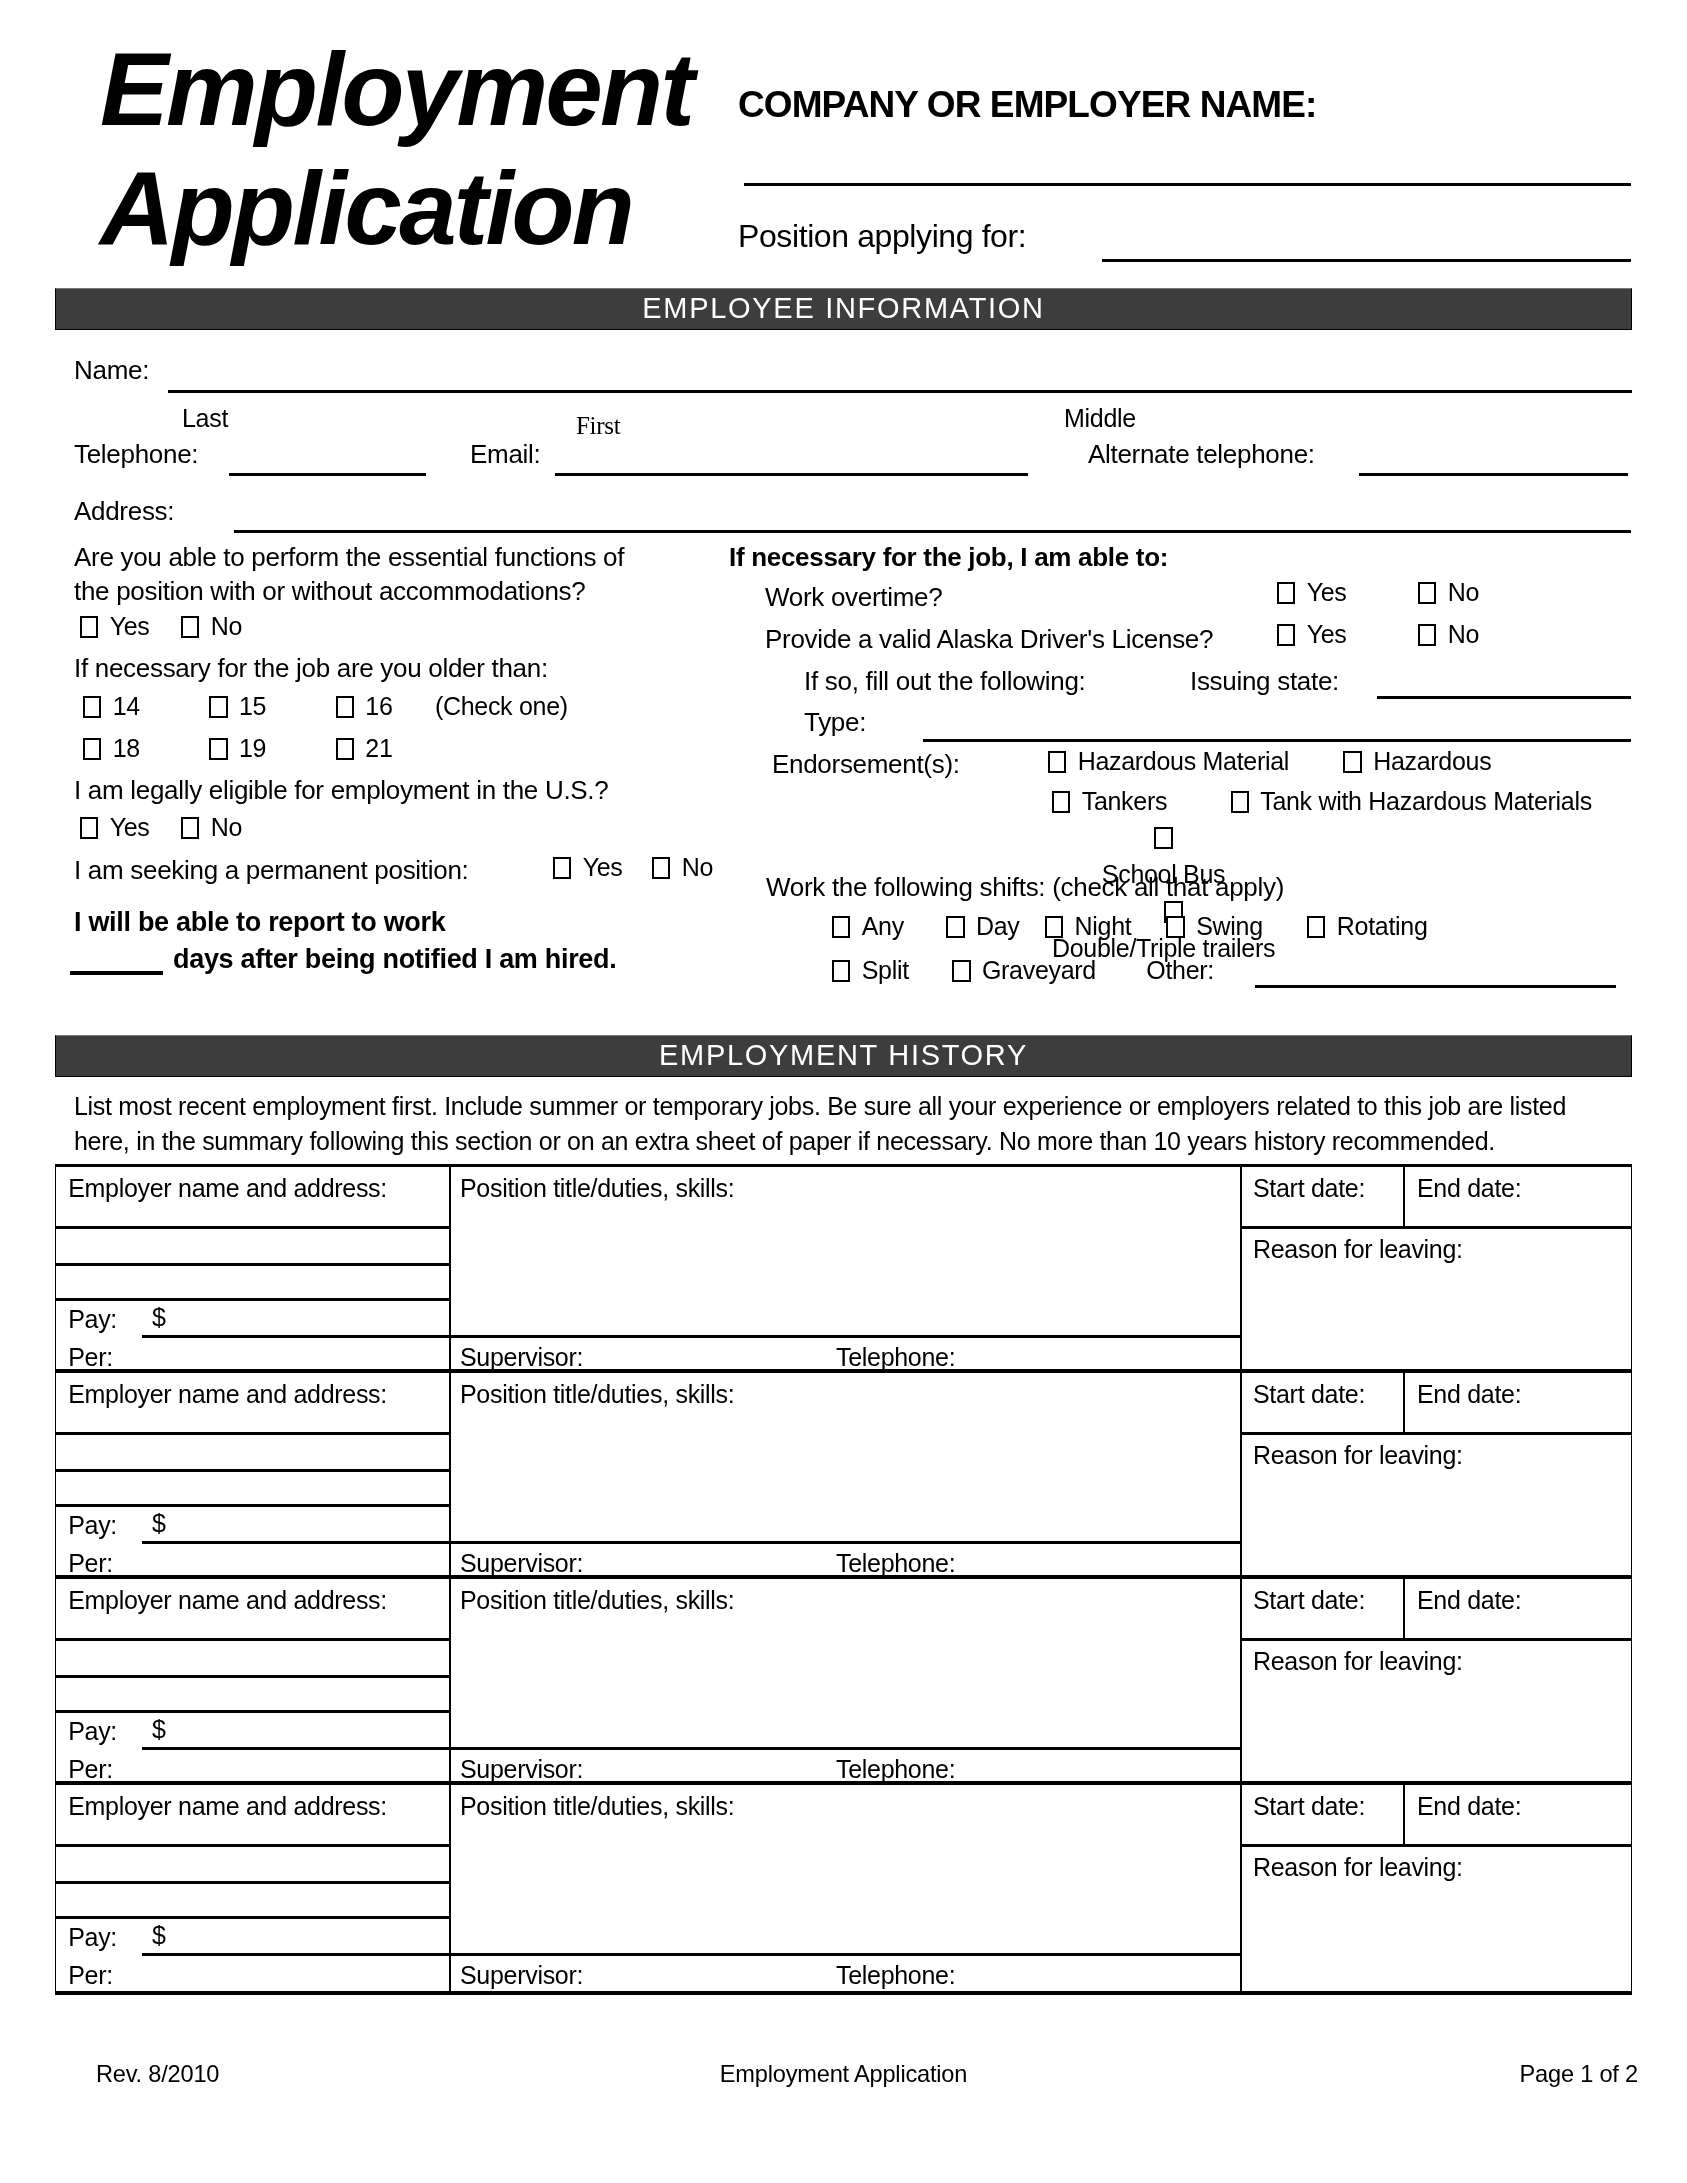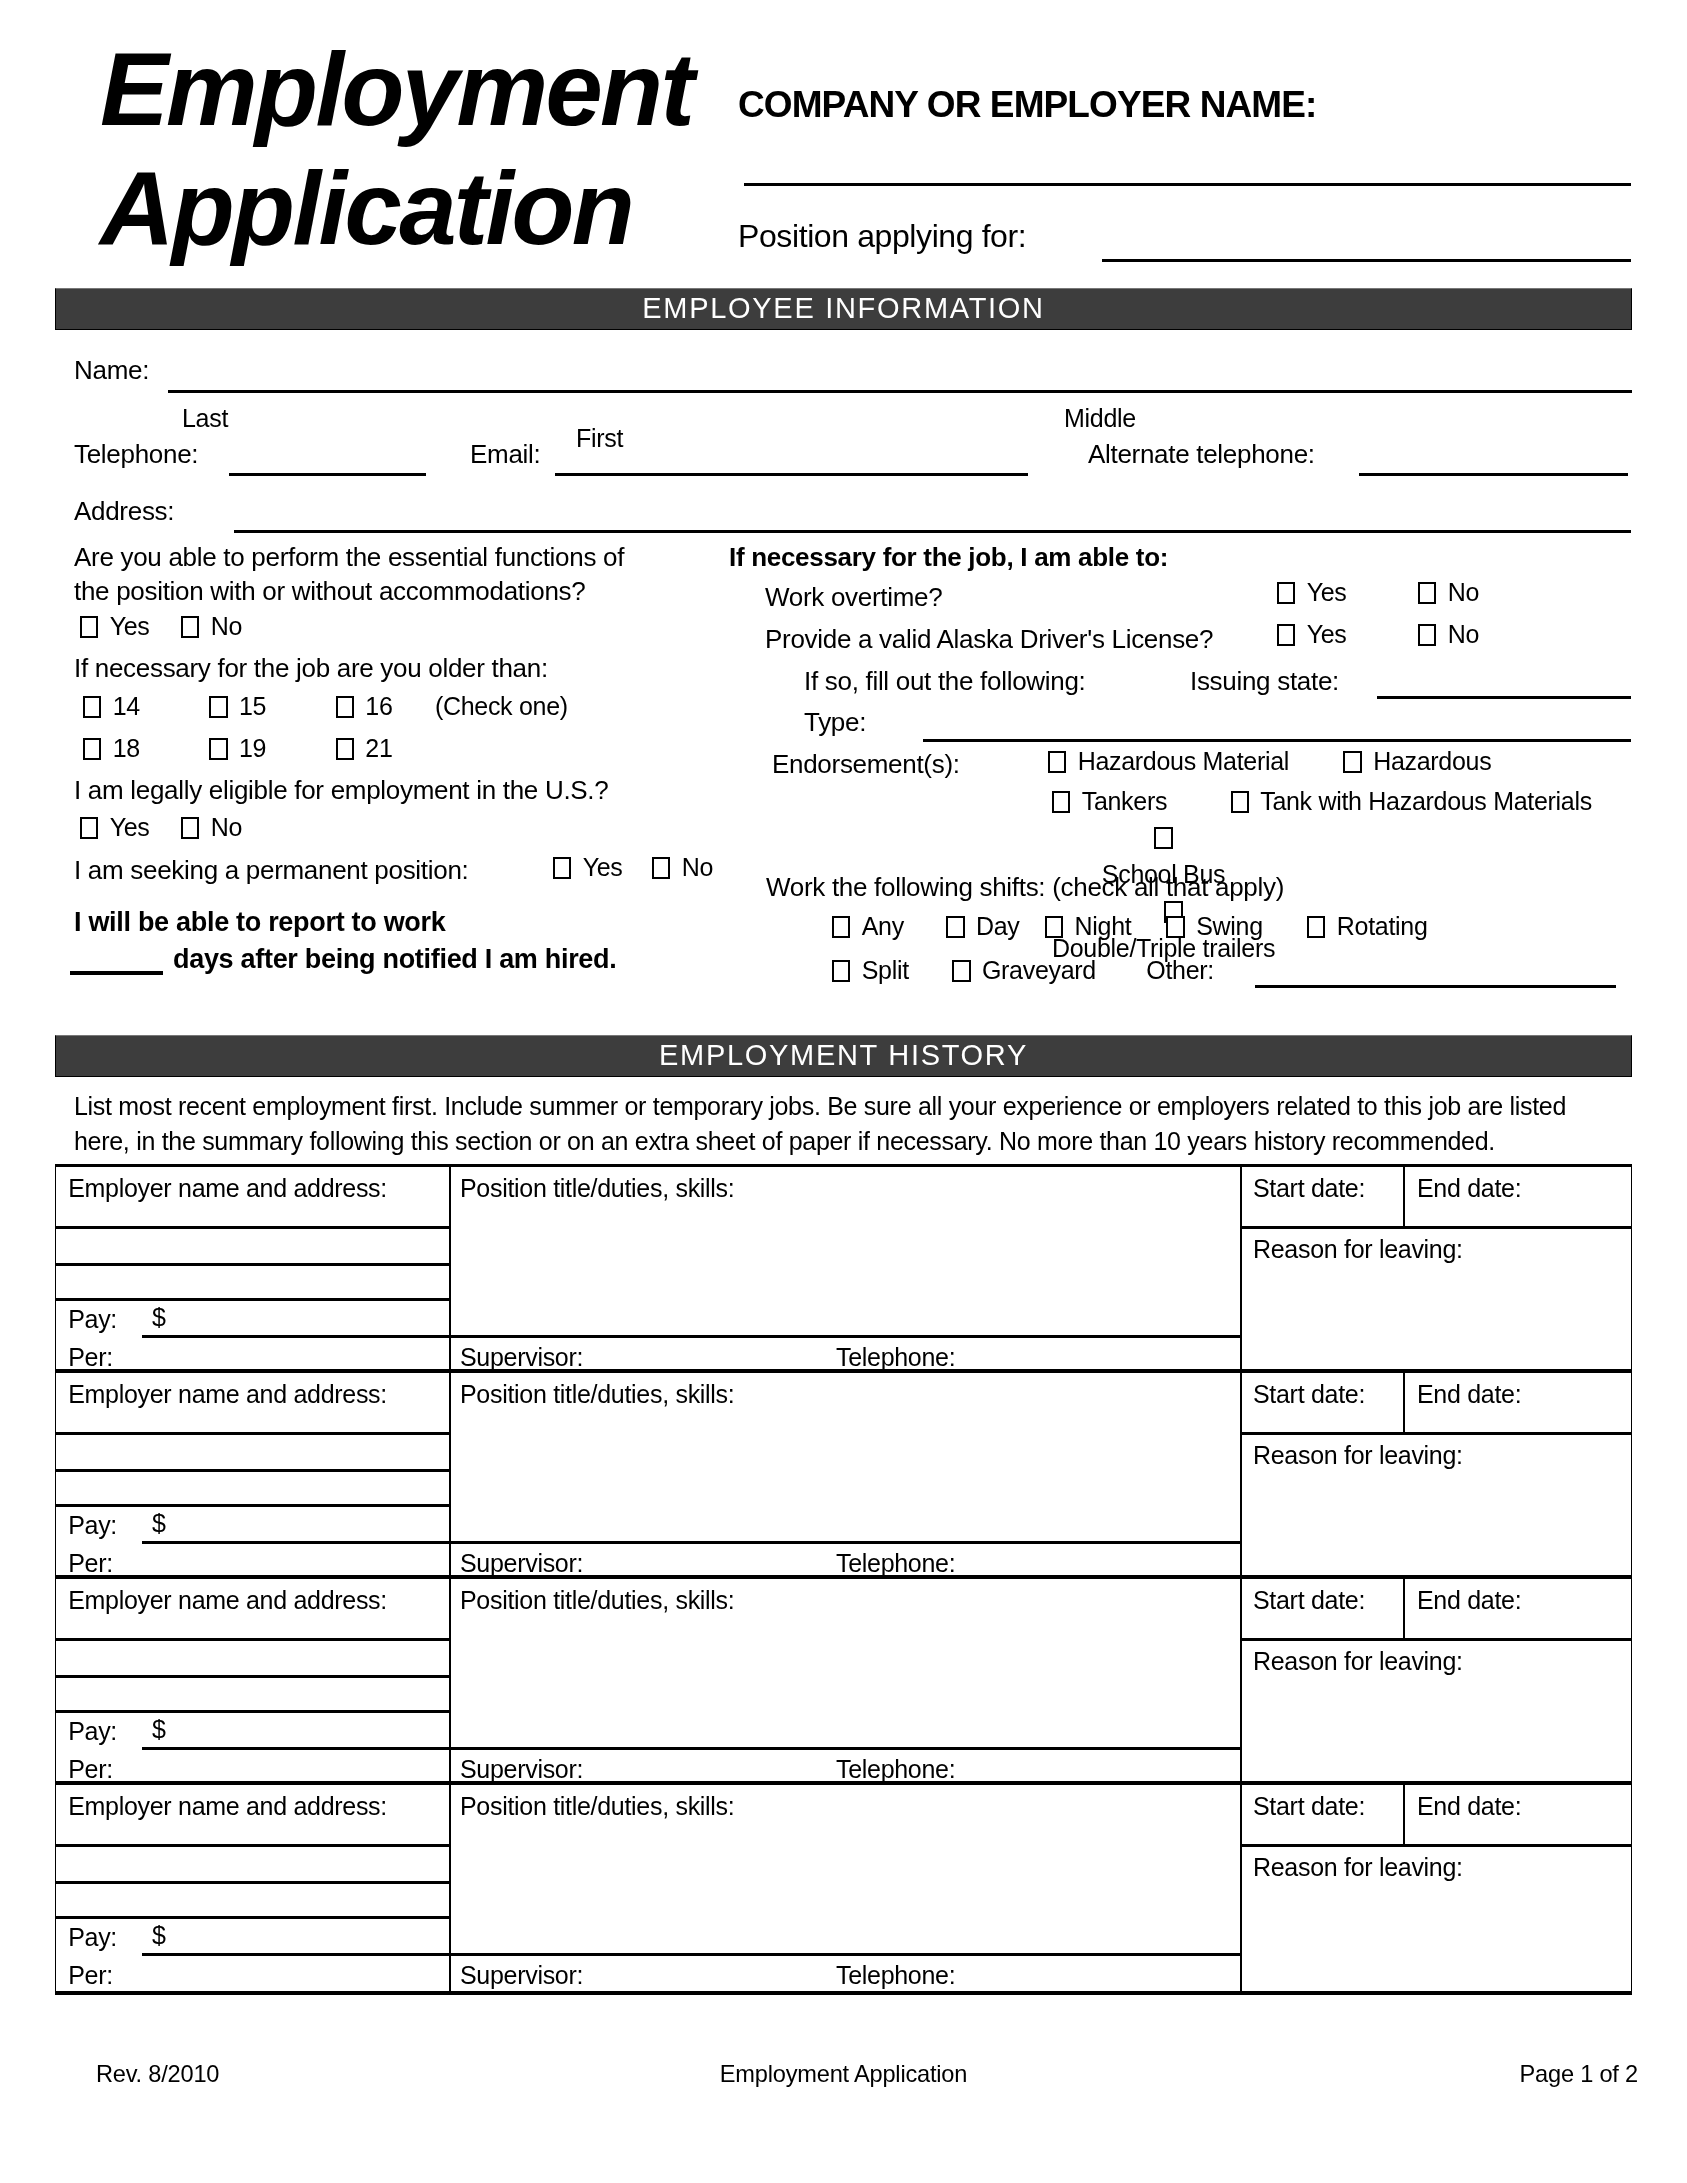--- a/index.html
+++ b/index.html
@@ -52,21 +52,21 @@
 <div class="line" style="left:744px; top:183px; width:887px;"></div>
 
 <div class="abs" style="left:738px; top:218px; font-size:32px; letter-spacing:-0.4px;" data-bind="header.position_label">Position applying for:</div>
 <div class="line" style="left:1102px; top:259px; width:529px;"></div>
 
 <div class="bar" style="top:288px;" data-bind="section_bars.employee_info">EMPLOYEE INFORMATION</div>
 
 <div class="abs t30" style="left:74px; top:355px;" data-bind="employee_info.name_label">Name:</div>
 <div class="line" style="left:168px; top:390px; width:1464px;"></div>
 <div class="abs t29" style="left:182px; top:404px;" data-bind="employee_info.name_sublabels.0">Last</div>
-<div class="abs t29" style="left:576px; top:424px;" data-bind="employee_info.name_sublabels.1">First</div>
+<div class="abs t29" style="left:576px; top:412px;font-family:Liberation Serif, serif;" data-bind="employee_info.name_sublabels.1">First</div>
 <div class="abs t29" style="left:1064px; top:404px;" data-bind="employee_info.name_sublabels.2">Middle</div>
 
 <div class="abs t30" style="left:74px; top:439px;" data-bind="employee_info.telephone_label">Telephone:</div>
 <div class="line" style="left:229px; top:473px; width:197px;"></div>
 <div class="abs t30" style="left:470px; top:439px;" data-bind="employee_info.email_label">Email:</div>
 <div class="line" style="left:555px; top:473px; width:473px;"></div>
 <div class="abs t30" style="left:1088px; top:439px;" data-bind="employee_info.alt_telephone_label">Alternate telephone:</div>
 <div class="line" style="left:1359px; top:473px; width:269px;"></div>
 
 <div class="abs t30" style="left:74px; top:496px;" data-bind="employee_info.address_label">Address:</div>

